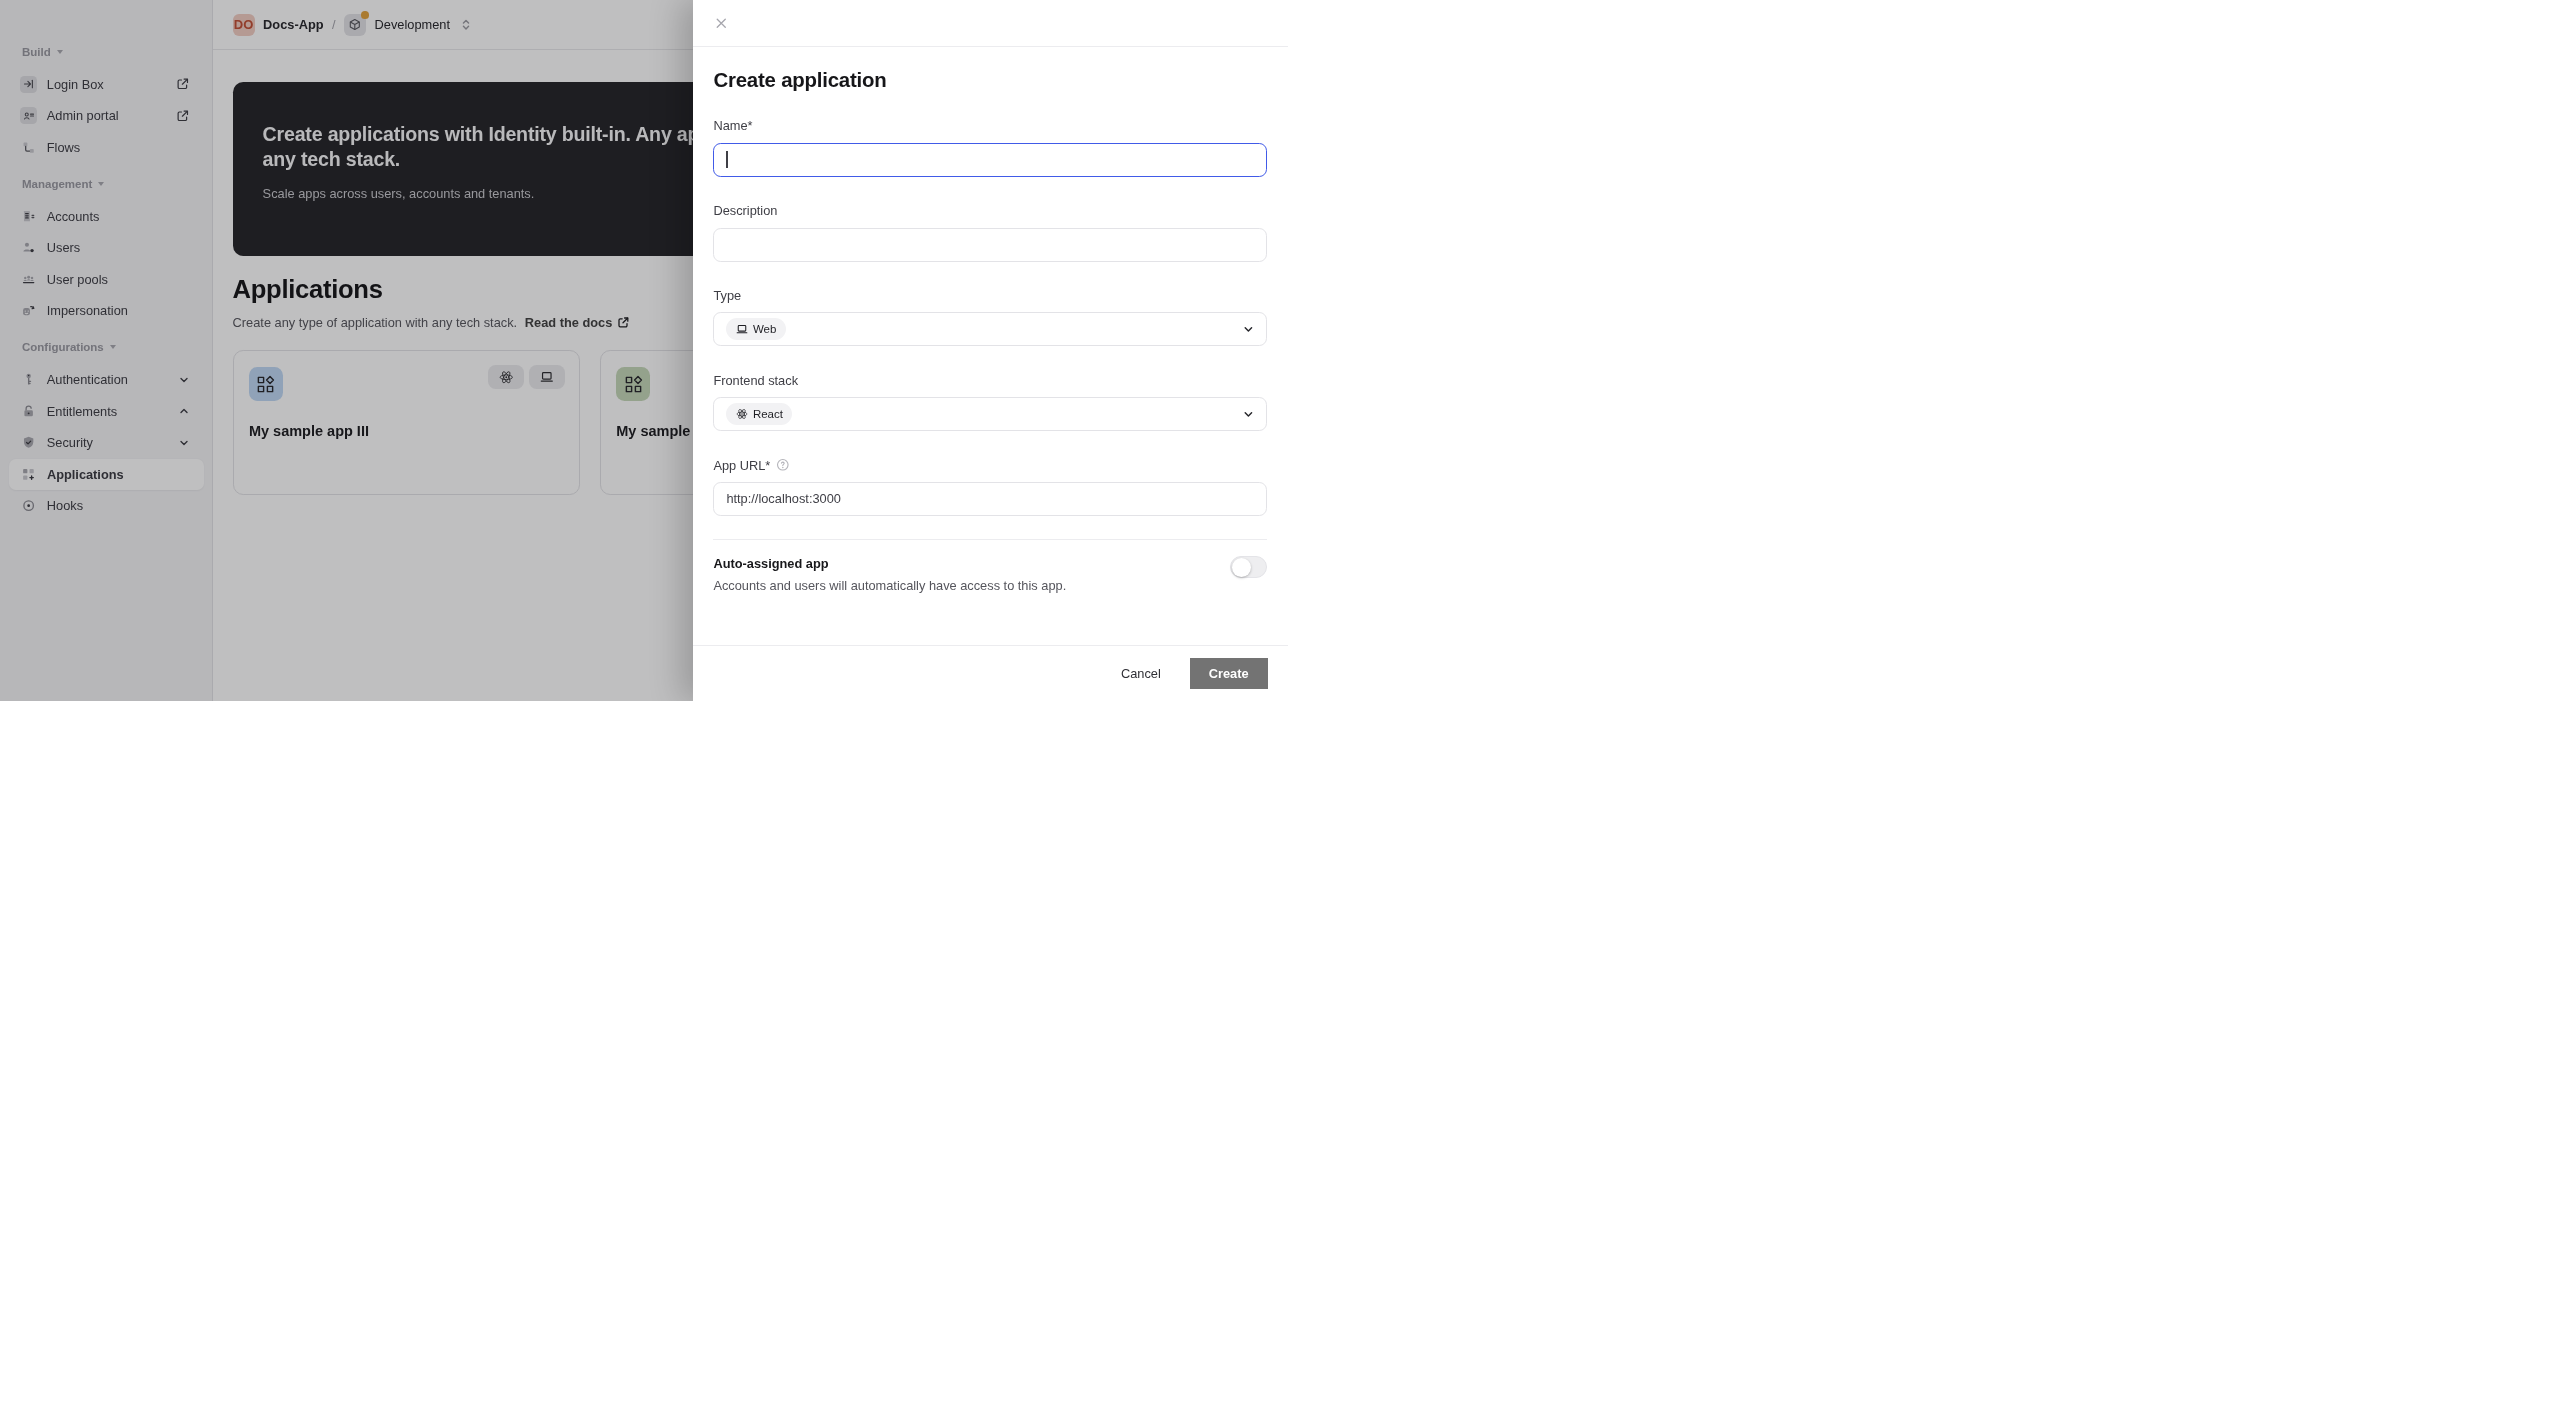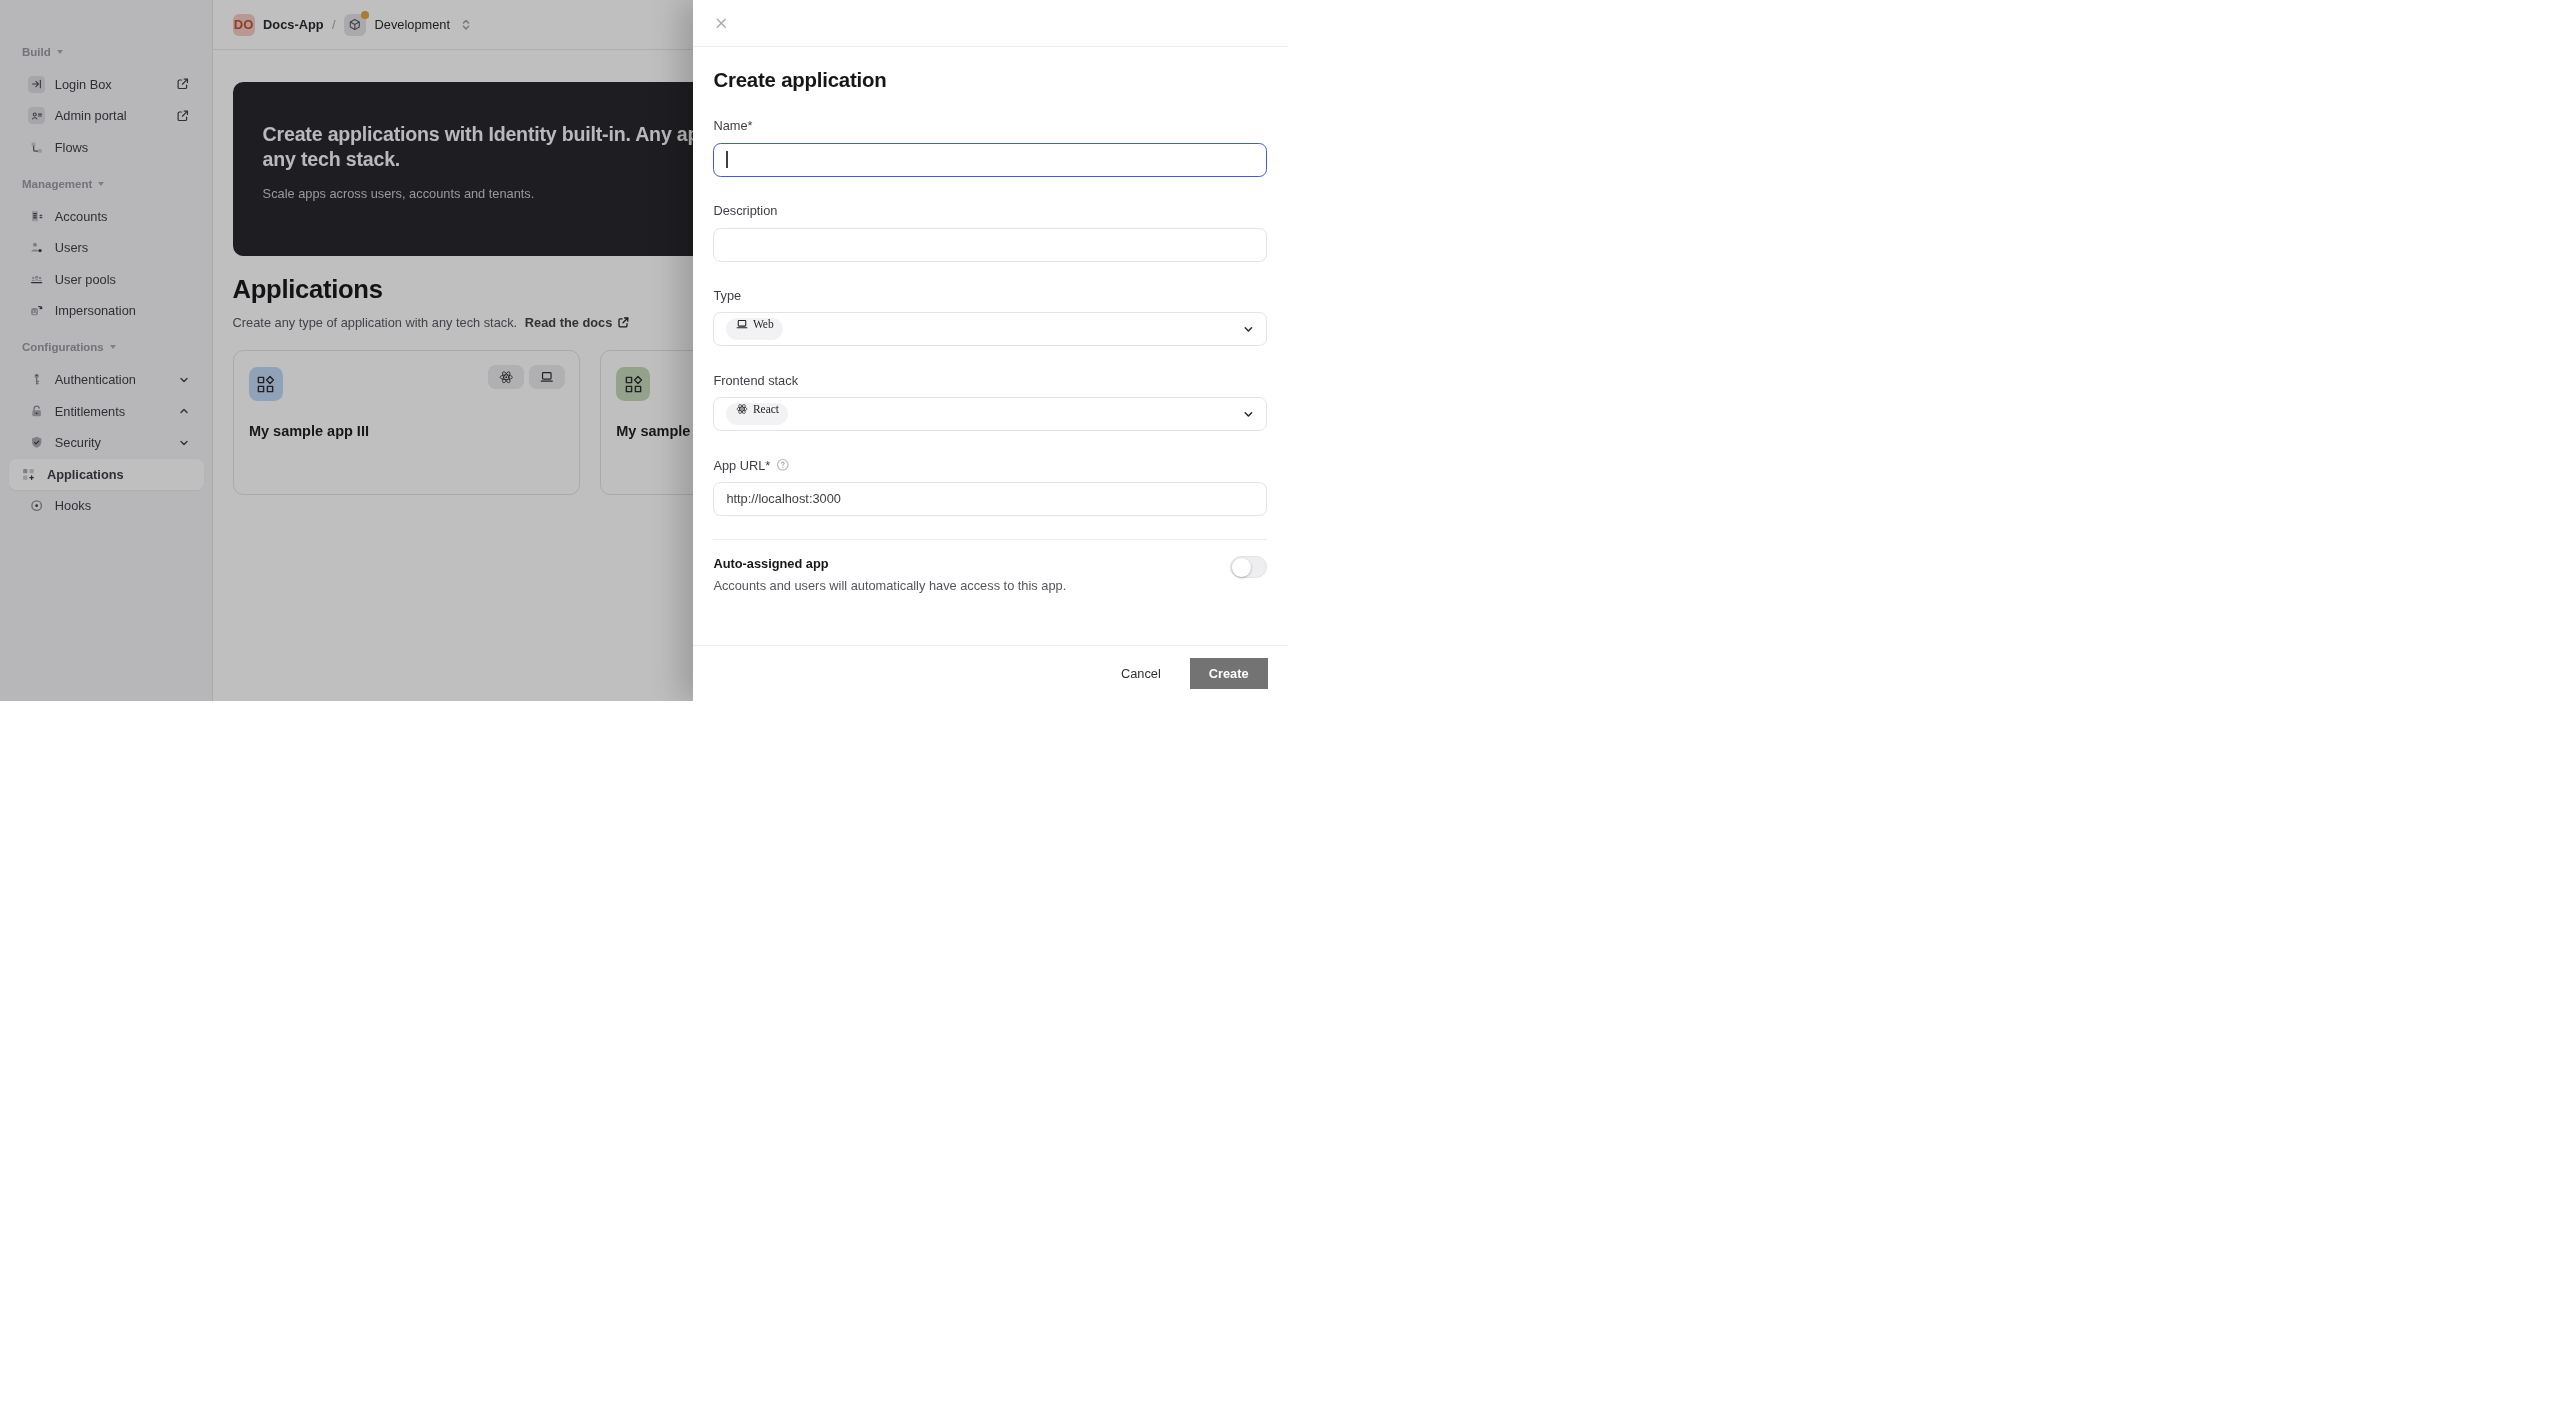--- a/index.html
+++ b/index.html
@@ -5,21 +5,21 @@
   * { margin:0; padding:0; box-sizing:border-box; }
   html,body { width:1288px; height:701px; overflow:hidden; }
   body { font-family:"Liberation Sans","DejaVu Sans",sans-serif; background:#fff; color:#26262b; }
   .stage { position:relative; width:1288px; height:701px; overflow:hidden; }
 
   
   .sidebar { position:absolute; left:0; top:0; width:213px; height:701px; background:#F4F4F6; border-right:0.9px solid #E3E3E7; padding-top:27px; overflow:hidden; }
   .nav-label { height:17px; margin:12px 0 8.5px; padding-left:22px; display:flex; align-items:center; gap:6px; font-size:11.5px; font-weight:600; color:#97979F; }
   .nav-label:first-child { margin-top:16px; }
   .caret-down-sm { width:0; height:0; border-left:3.8px solid transparent; border-right:3.8px solid transparent; border-top:4.3px solid #A8A8AF; display:inline-block; }
-  .nav-item { height:31.5px; display:flex; align-items:center; gap:9.4px; padding:0 22px 0 20.4px; font-size:12.8px; color:#3A3A41; cursor:pointer; position:relative;margin-left:8px; }
+  .nav-item { height:31.5px; display:flex; align-items:center; gap:9.4px; padding:0 22px 0 20.4px; font-size:12.8px; color:#3A3A41; cursor:pointer; position:relative; }
   .nav-item .nico { width:17px; height:17px; flex:0 0 17px; display:flex; align-items:center; justify-content:center; }
   .icon-tile { width:17px; height:17px; border-radius:4.3px; background:#DDDDE1; display:flex; align-items:center; justify-content:center; }
   .nav-item .trail { margin-left:auto; display:flex; align-items:center; color:#4B4B52; }
   .nav-item.selected { background:#FFFFFF; border-radius:6.8px; margin:0 8.5px; padding:0 13.6px 0 12px; font-weight:600; box-shadow:0 0.9px 1.7px rgba(0,0,0,0.05); }
   .nav-children { margin-left:27px; border-left:1.3px solid #D9D9DE; }
   .nav-child { height:31.5px; display:flex; align-items:center; padding-left:21px; font-size:12.8px; color:#3A3A41; cursor:pointer; }
   svg.ico { display:block; }
 
   
   .main { position:absolute; left:213px; top:0; right:0; bottom:0; background:#FFFFFF; }
@@ -51,21 +51,21 @@
   .drawer-head { height:47px; border-bottom:0.9px solid #ECECEF; display:flex; align-items:center; padding-left:15.3px; }
   .close-btn { width:25.6px; height:25.6px; border:none; background:transparent; color:#A6A6AD; display:flex; align-items:center; justify-content:center; cursor:pointer; }
   .drawer-body { padding:22px 20.4px 0; }
   .drawer-title { font-size:20.4px; font-weight:700; color:#161619; letter-spacing:-0.2px; }
   .f-label { margin-top:26.4px; font-size:12.8px; font-weight:500; color:#3E3E45; display:flex; align-items:center; gap:6px; }
   .f-input { margin-top:9.4px; width:554px; height:34px; border:0.9px solid #E3E3E7; border-radius:7.7px; background:#fff; display:flex; align-items:center; padding:0 12px; font-size:12.8px; color:#3F3F46; }
   .f-input.focused { border:1.7px solid #415BE8; }
   .caret-bar { width:1.3px; height:17px; background:#3F3F46; animation:blink 1.1s step-end infinite; }
   @keyframes blink { 50% { opacity:0; } }
   .f-select { margin-top:9.4px; width:554px; height:34px; border:0.9px solid #E3E3E7; border-radius:7.7px; display:flex; align-items:center; padding:0 12px; justify-content:space-between; cursor:pointer; }
-  .pill { height:22px; border-radius:11px; background:#F2F2F4; display:flex; gap:5.1px; padding:0 9.4px; font-size:11.5px; font-weight:500; color:#1F1F24;font-family:Liberation Serif, serif; }
+  .pill { height:22px; border-radius:11px; background:#F2F2F4; display:flex; align-items:center; gap:5.1px; padding:0 9.4px; font-size:11.5px; font-weight:500; color:#1F1F24; }
   .divider { margin-top:23px; height:0.9px; background:#ECECEF; width:554px; }
   .toggle-row { margin-top:16px; display:flex; align-items:flex-start; justify-content:space-between; width:554px; }
   .toggle-label { font-size:12.8px; font-weight:700; color:#18181B; }
   .toggle-desc { margin-top:6.8px; font-size:12.8px; color:#55555C; }
   .switch { width:37px; height:22px; border-radius:11px; background:#EEEEF0; border:0.9px solid #E4E4E8; position:relative; cursor:pointer; flex:0 0 37px; }
   .switch .knob { position:absolute; left:0.9px; top:0.9px; width:19px; height:19px; border-radius:50%; background:#FFFFFF; box-shadow:0 0.9px 2.6px rgba(0,0,0,0.28); }
   .drawer-foot { position:absolute; left:0; right:0; bottom:0; height:56px; border-top:0.9px solid #ECECEF; display:flex; align-items:center; justify-content:flex-end; gap:29px; padding-right:20.4px; background:#fff; }
   .btn-cancel { border:none; background:transparent; font-size:12.8px; font-weight:500; color:#2F2F35; cursor:pointer; font-family:inherit; }
   .btn-create { border:none; background:#737373; color:#FFFFFF; font-size:12.8px; font-weight:600; padding:7.7px 19px; border-radius:0; cursor:pointer; font-family:inherit; }
 </style>

